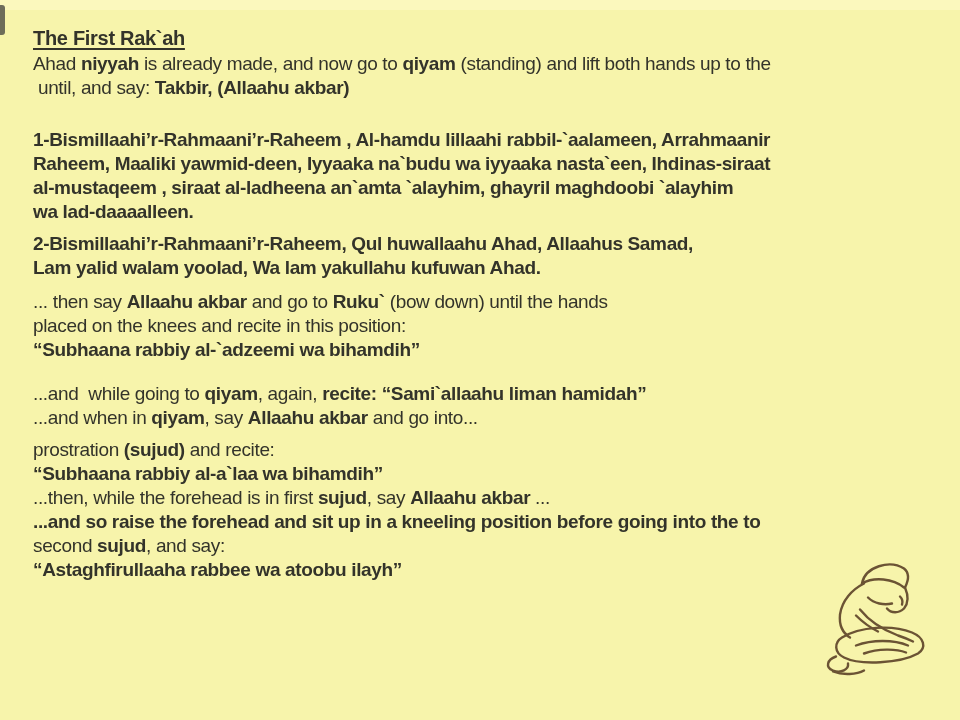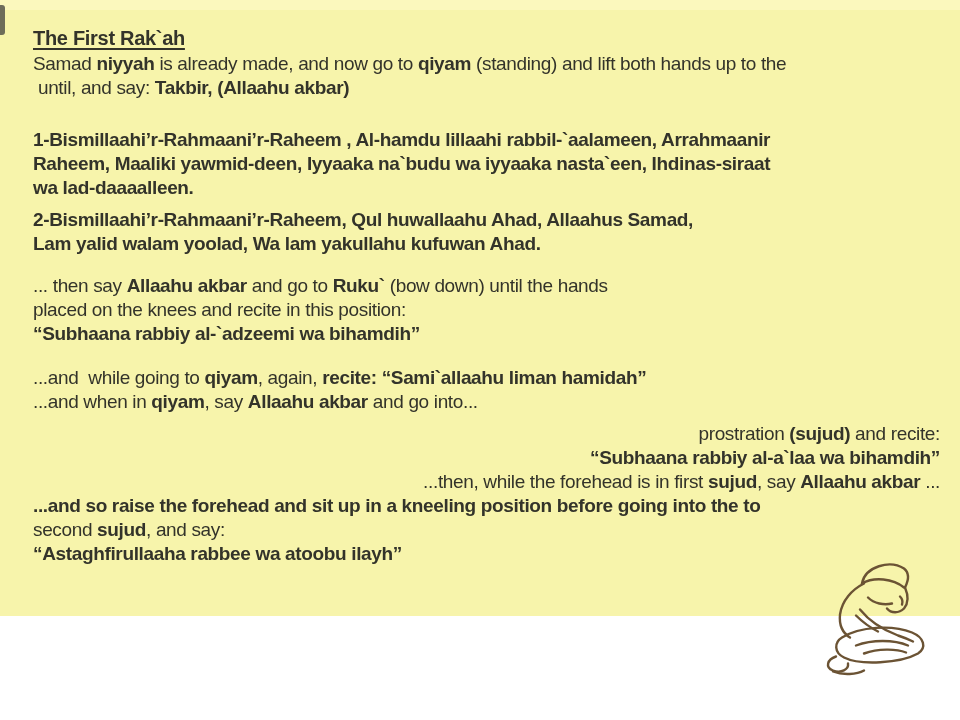--- a/index.html
+++ b/index.html
@@ -6,21 +6,21 @@
     margin: 0;
     padding: 0;
     width: 960px;
     height: 720px;
     overflow: hidden;
     font-family: "Liberation Sans", "DejaVu Sans", sans-serif;
   }
   .slide {
     position: relative;
     width: 960px;
-    height: 616px;
+    height: 720px;
     background: var(--bg, #f7f4ab);
     color: var(--fg, #33332a);
     box-sizing: border-box;
     padding: 26px 20px 0 33px;
   }
   .top-band {
     position: absolute;
     top: 0; left: 0; right: 0;
     height: 10px;
     background: var(--band, #fbf8bd);
@@ -46,49 +46,50 @@
   .para {
     font-size: 19px;
     line-height: 24px;
     letter-spacing: -0.35px;
   }
   .para .line { white-space: pre; }
   .para .b { font-weight: bold; }
   .p-reciting   { margin-top: 6px; }
   .p-fatiha     { margin-top: 28px; }
   .p-ikhlas     { margin-top: 8px; }
-  .p-ruku       { margin-top: 18px; }
+  .p-ruku       { margin-top: 10px; }
   .p-qiyam      { margin-top: 20px; }
-  .p-sujud      { margin-top: 8px; text-align: right; }
+  .p-sujud      { margin-top: 8px; }
   .p-sitting    { }
   .figure {
     position: absolute;
     left: 812px;
     top: 550px;
     width: 140px;
     height: 155px;
   }
   .figure svg { width: 100%; height: 100%; }
 </style>
 </head>
 <body>
 
 <div class="slide" style="--bg: #f7f4ab; --fg: #33332a; --band: #fbf8bd; --artifact: #55554a; --fig: #6b5334;">
   <div class="top-band"></div>
   <div class="corner-artifact"></div>
 
   <h1 class="title">The First Rak`ah</h1>
 
   <div class="para p-intro">
-      <div class="line"><span>Samad </span><span class="b">niyyah</span><span> is already made, and now go to </span><span class="b">qiyam</span><span> (standing) and lift both hands up to the</span></div>
+      <div class="line"><span>Ahad </span><span class="b">niyyah</span><span> is already made, and now go to </span><span class="b">qiyam</span><span> (standing) and lift both hands up to the</span></div>
       <div class="line"><span> until, and say: </span><span class="b">Takbir, (Allaahu akbar)</span></div>
     </div>
   <div class="para p-fatiha">
       <div class="line"><span class="b">1-Bismillaahi’r-Rahmaani’r-Raheem , Al-hamdu lillaahi rabbil-`aalameen, Arrahmaanir</span></div>
       <div class="line"><span class="b">Raheem, Maaliki yawmid-deen, Iyyaaka na`budu wa iyyaaka nasta`een, Ihdinas-siraat</span></div>
+      <div class="line"><span class="b">al-mustaqeem , siraat al-ladheena an`amta `alayhim, ghayril maghdoobi `alayhim</span></div>
       <div class="line"><span class="b">wa lad-daaaalleen.</span></div>
     </div>
   <div class="para p-ikhlas">
       <div class="line"><span class="b">2-Bismillaahi’r-Rahmaani’r-Raheem, Qul huwallaahu Ahad, Allaahus Samad,</span></div>
       <div class="line"><span class="b">Lam yalid walam yoolad, Wa lam yakullahu kufuwan Ahad.</span></div>
     </div>
   <div class="para p-ruku">
       <div class="line"><span>... then say </span><span class="b">Allaahu akbar</span><span> and go to </span><span class="b">Ruku`</span><span> (bow down) until the hands</span></div>
       <div class="line"><span>placed on the knees and recite in this position:</span></div>
       <div class="line"><span class="b">“Subhaana rabbiy al-`adzeemi wa bihamdih”</span></div>

